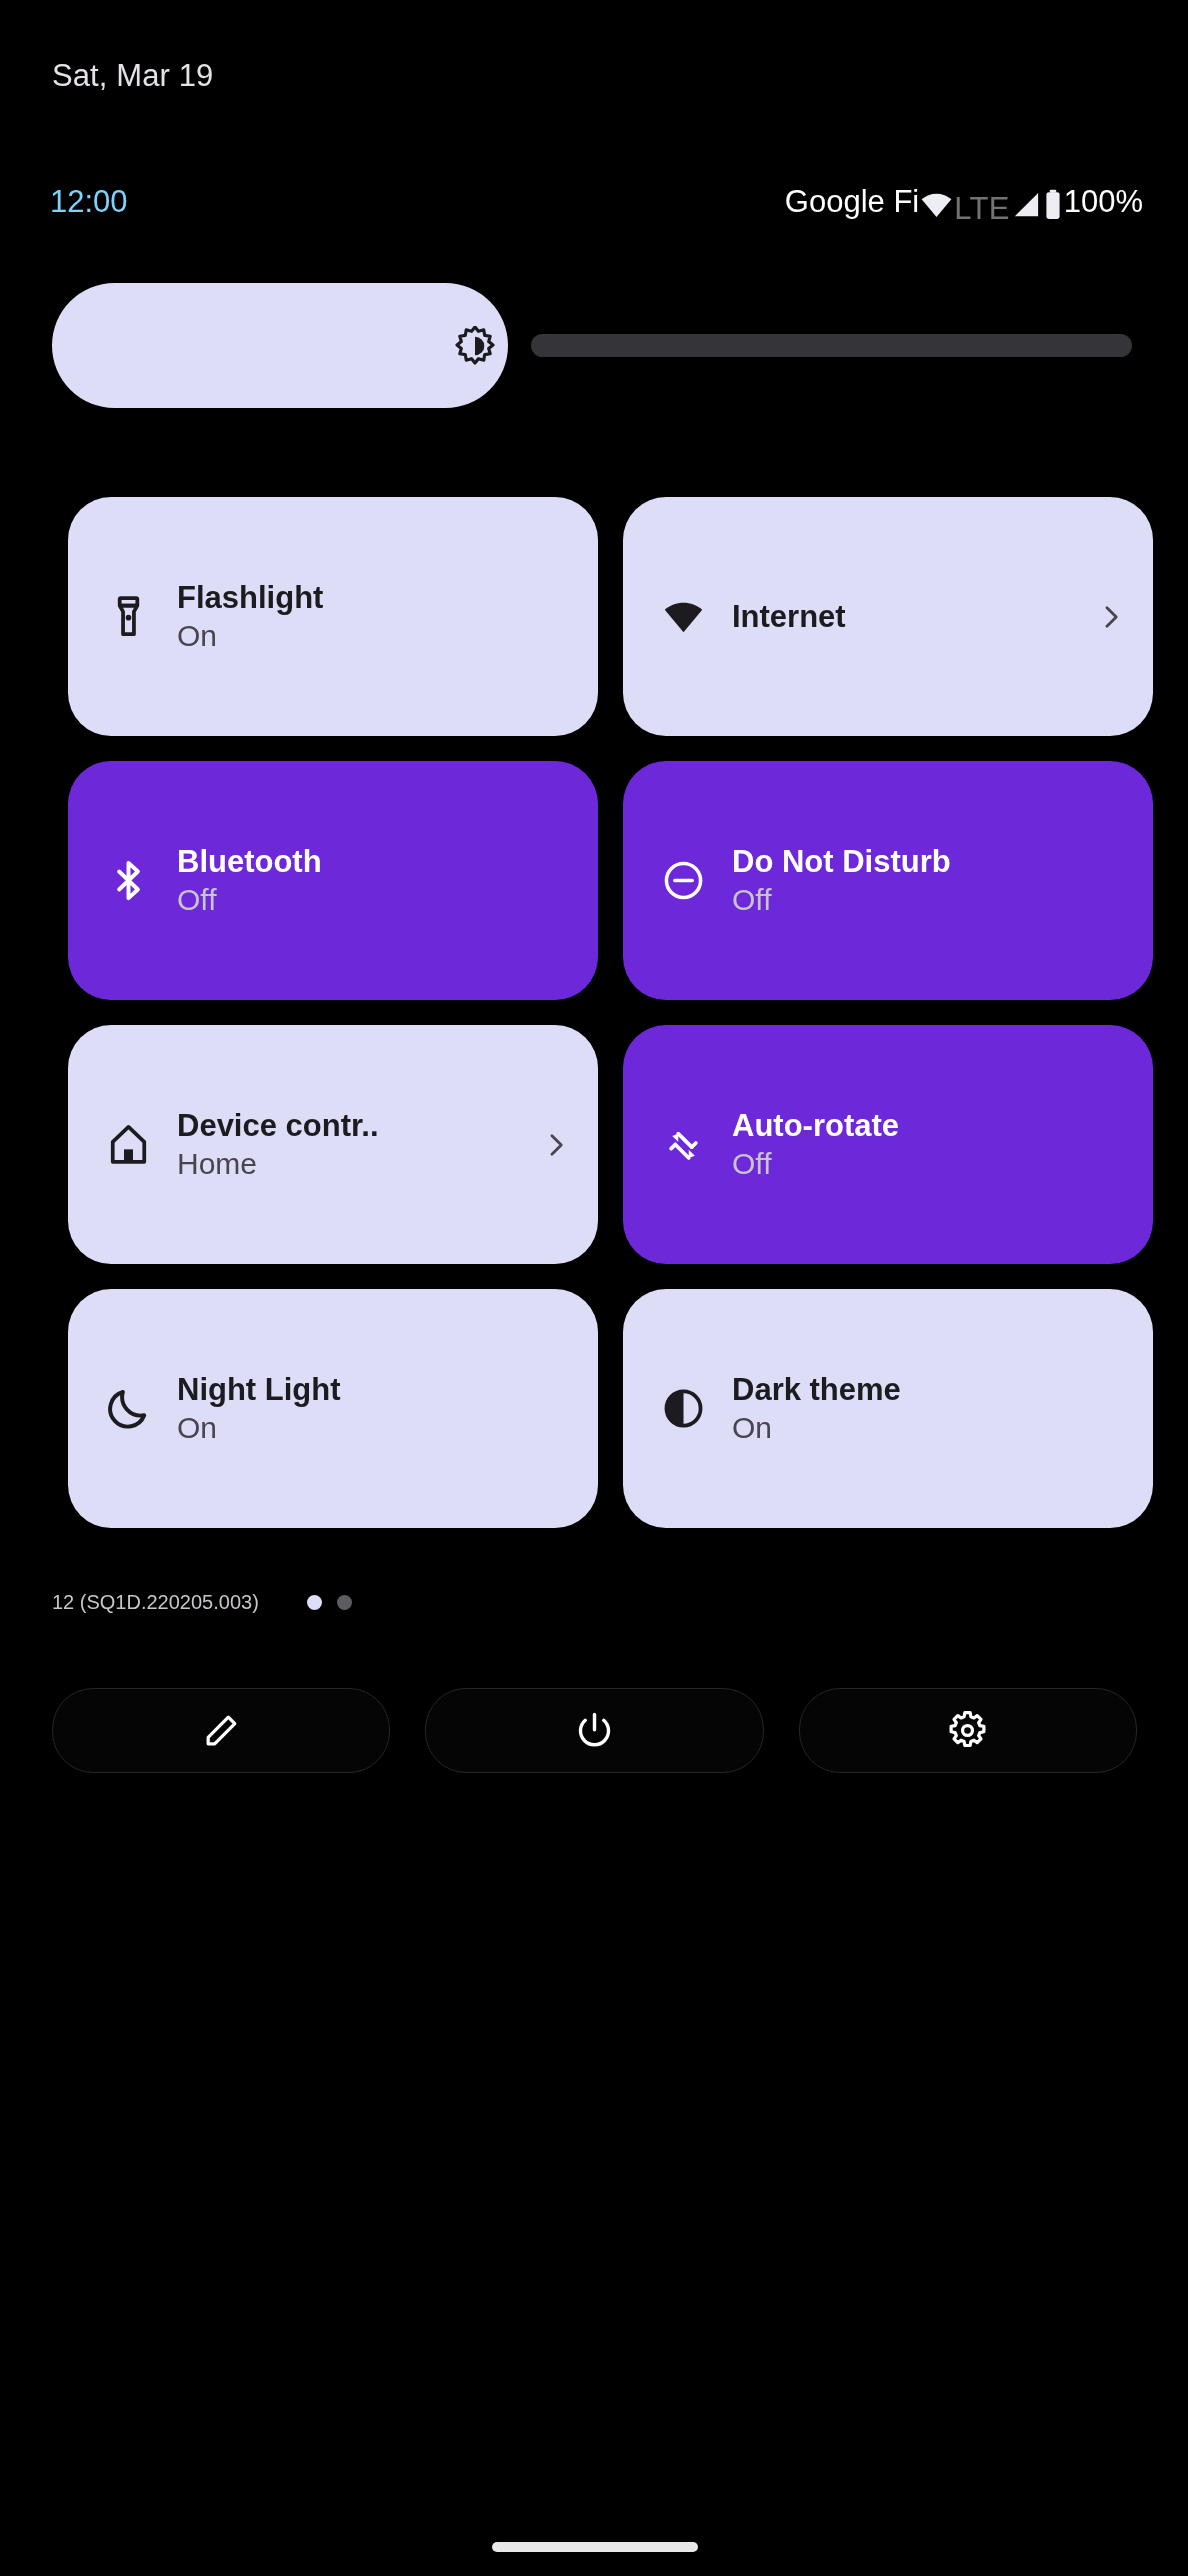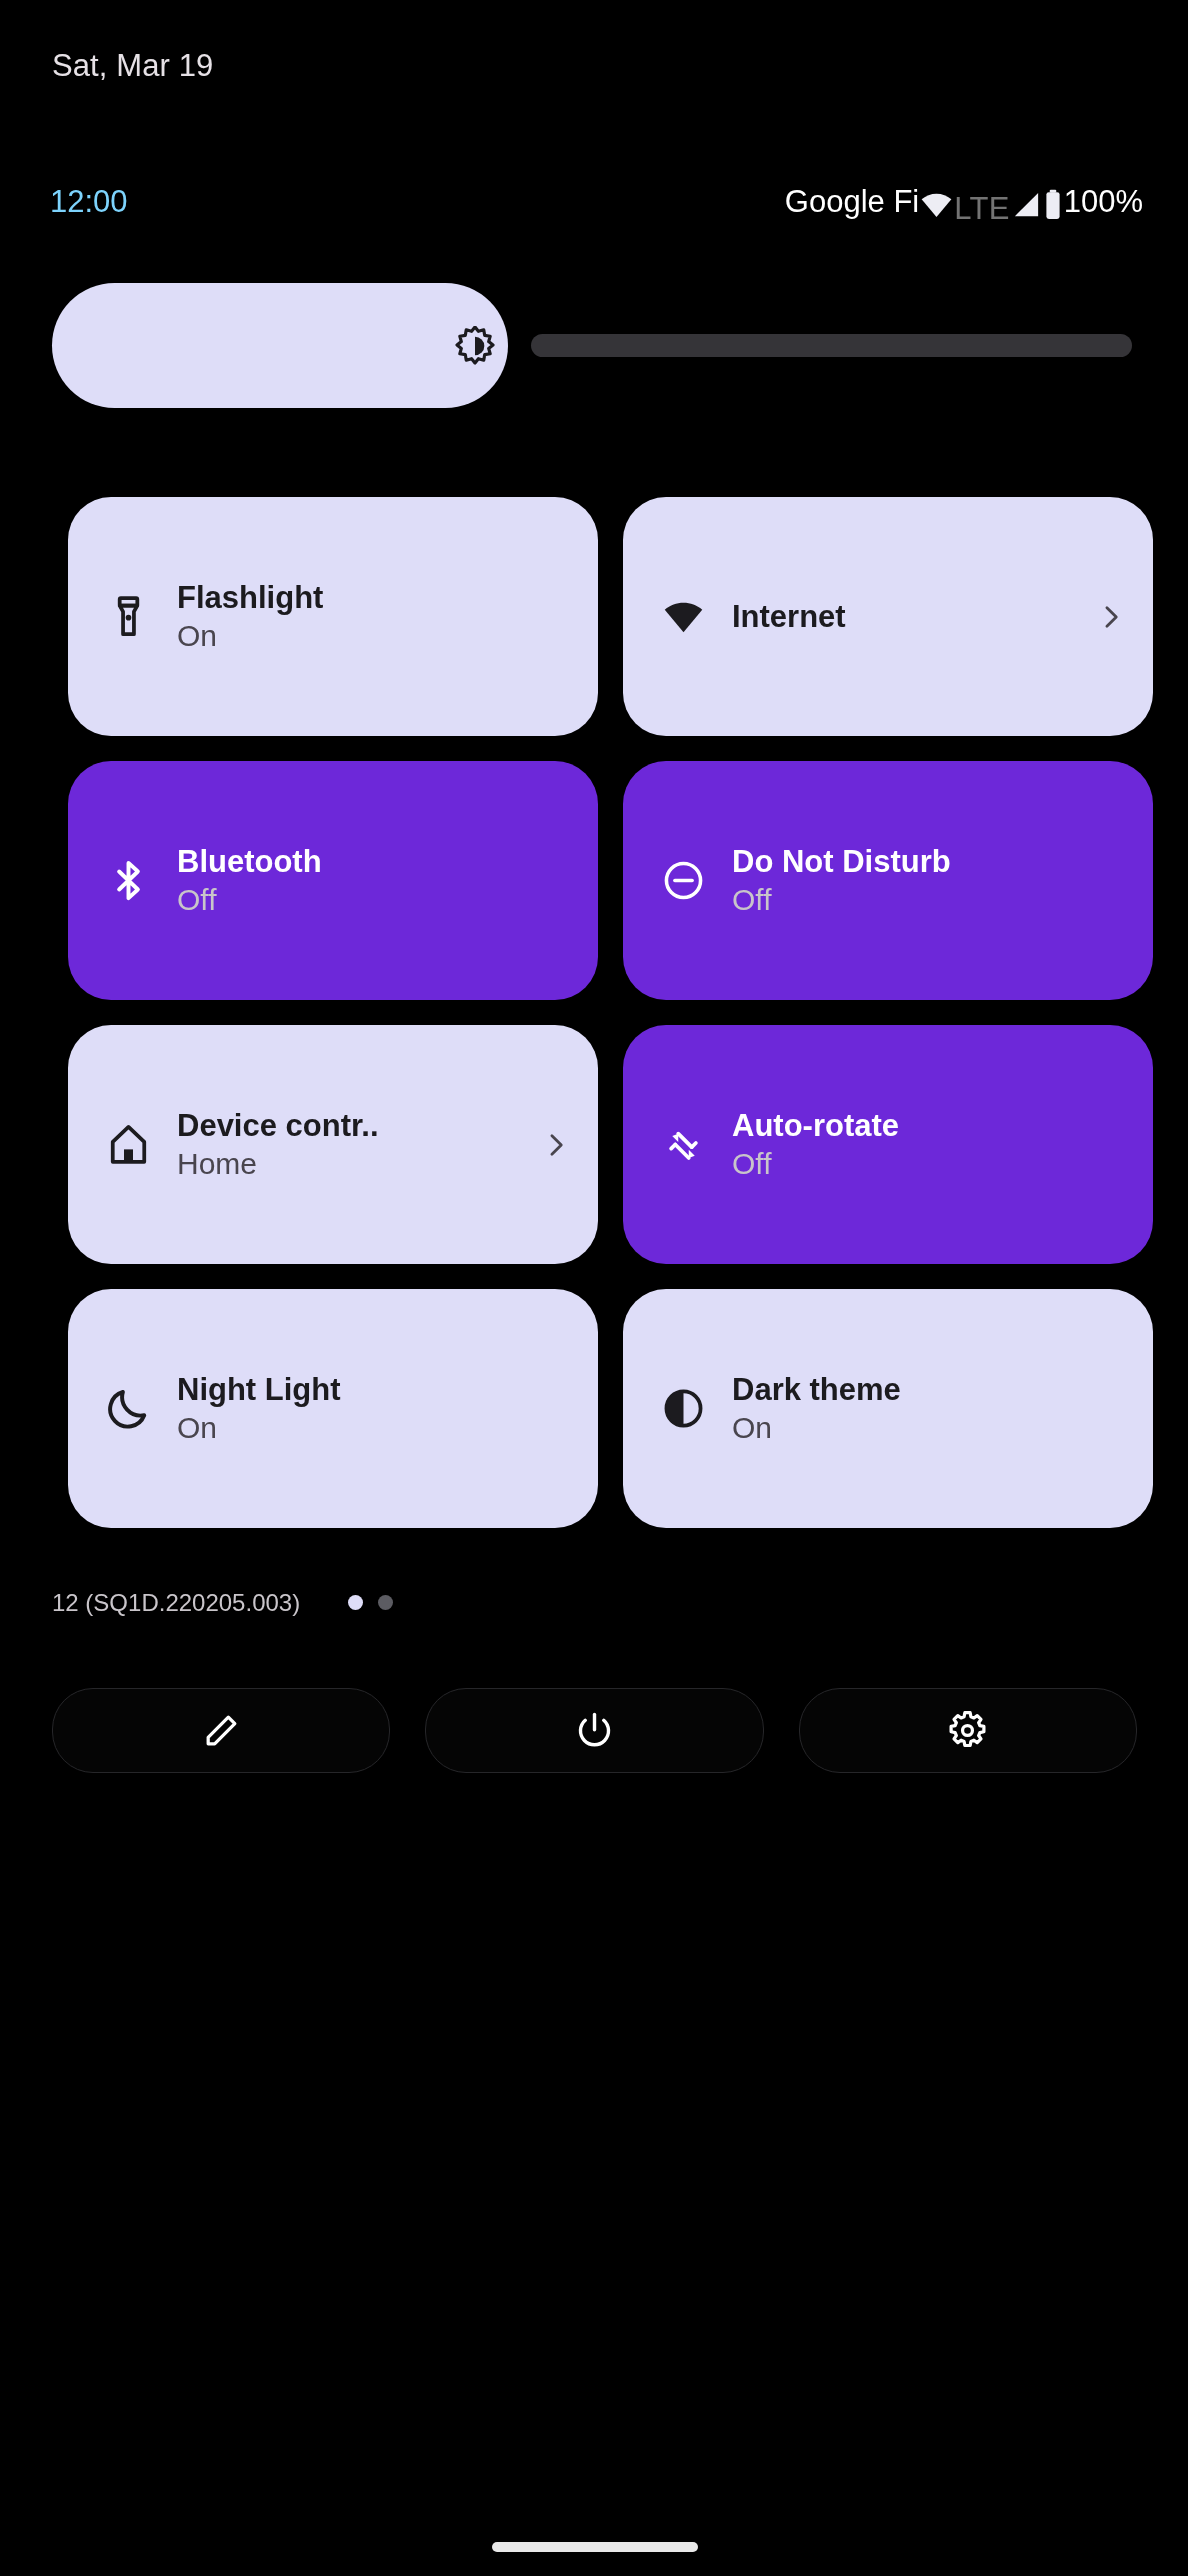--- a/index.html
+++ b/index.html
@@ -19,21 +19,21 @@
     position: relative;
     width: 1189px;
     height: 2576px;
     background: #000000;
   }
 
   
   .date-row {
     position: absolute;
     left: 52px;
-    top: 45px;
+    top: 55px;
     height: 41px;
     display: flex;
     align-items: center;
   }
   .date-text {
     color: #E6E1E6;
     font-size: 31px;
     line-height: 36px;
     letter-spacing: 0.1px;
   }
@@ -201,21 +201,21 @@
     position: absolute;
     left: 52px;
     top: 1577px;
     width: 1085px;
     height: 50px;
     display: flex;
     align-items: center;
   }
   .build-text {
     color: #C9C5CA;
-    font-size: 24px;
+    font-size: 20px;
     line-height: 33px;
   }
   .page-dots {
     margin-left: 48px;
     display: flex;
     align-items: center;
     gap: 15px;
   }
   .dot {
     width: 15px;

